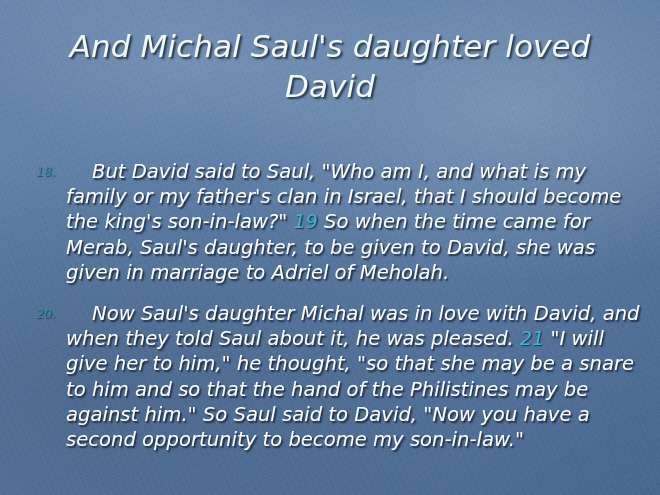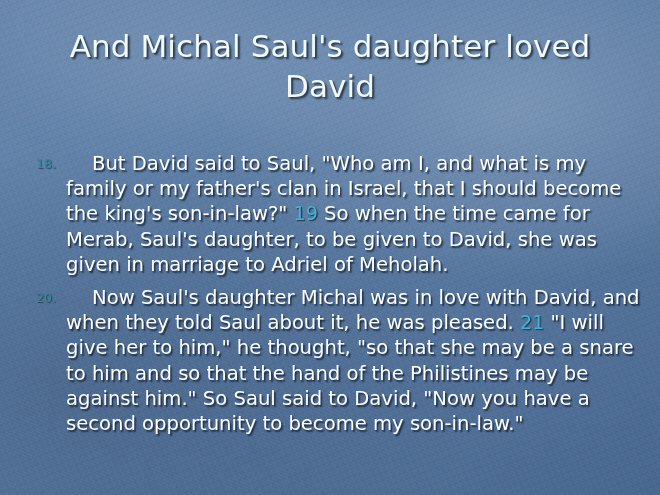--- a/index.html
+++ b/index.html
@@ -36,20 +36,21 @@
     background-image:
       repeating-linear-gradient(22deg, rgba(255,255,255,0.045) 0px, rgba(255,255,255,0.045) 1px, rgba(0,0,0,0.0) 1px, rgba(0,0,0,0.0) 3px),
       repeating-linear-gradient(113deg, rgba(0,0,0,0.045) 0px, rgba(0,0,0,0.045) 1px, rgba(0,0,0,0.0) 1px, rgba(0,0,0,0.0) 4px),
       repeating-linear-gradient(67deg, rgba(255,255,255,0.03) 0px, rgba(255,255,255,0.03) 2px, rgba(0,0,0,0.0) 2px, rgba(0,0,0,0.0) 6px),
       repeating-linear-gradient(160deg, rgba(0,0,0,0.03) 0px, rgba(0,0,0,0.03) 2px, rgba(0,0,0,0.0) 2px, rgba(0,0,0,0.0) 7px);
   }
 
   #content {
     position: absolute;
     inset: 0;
+    font-style: italic;
   }
 
   #slide-title {
     position: absolute;
     top: 26px;
     left: 28px;
     width: 604px;
     text-align: center;
     color: #f2f9f6;
     font-size: 31px;
@@ -63,21 +64,21 @@
   #body-block {
     position: absolute;
     top: 143px;
     left: 30px;
     width: 618px;
   }
 
   .verse-para {
     position: relative;
     padding-left: 36px;
-    margin: 8px 0 5px 0;
+    margin: 16px 0 5px 0;
     color: #ffffff;
     font-size: 19.6px;
     line-height: 25.2px;
     text-shadow: 1.6px 1.6px 1.6px rgba(16,30,50,0.85);
     text-align: left;
   }
 
   .verse-para .para-indent {
     display: inline-block;
     width: 26px;

